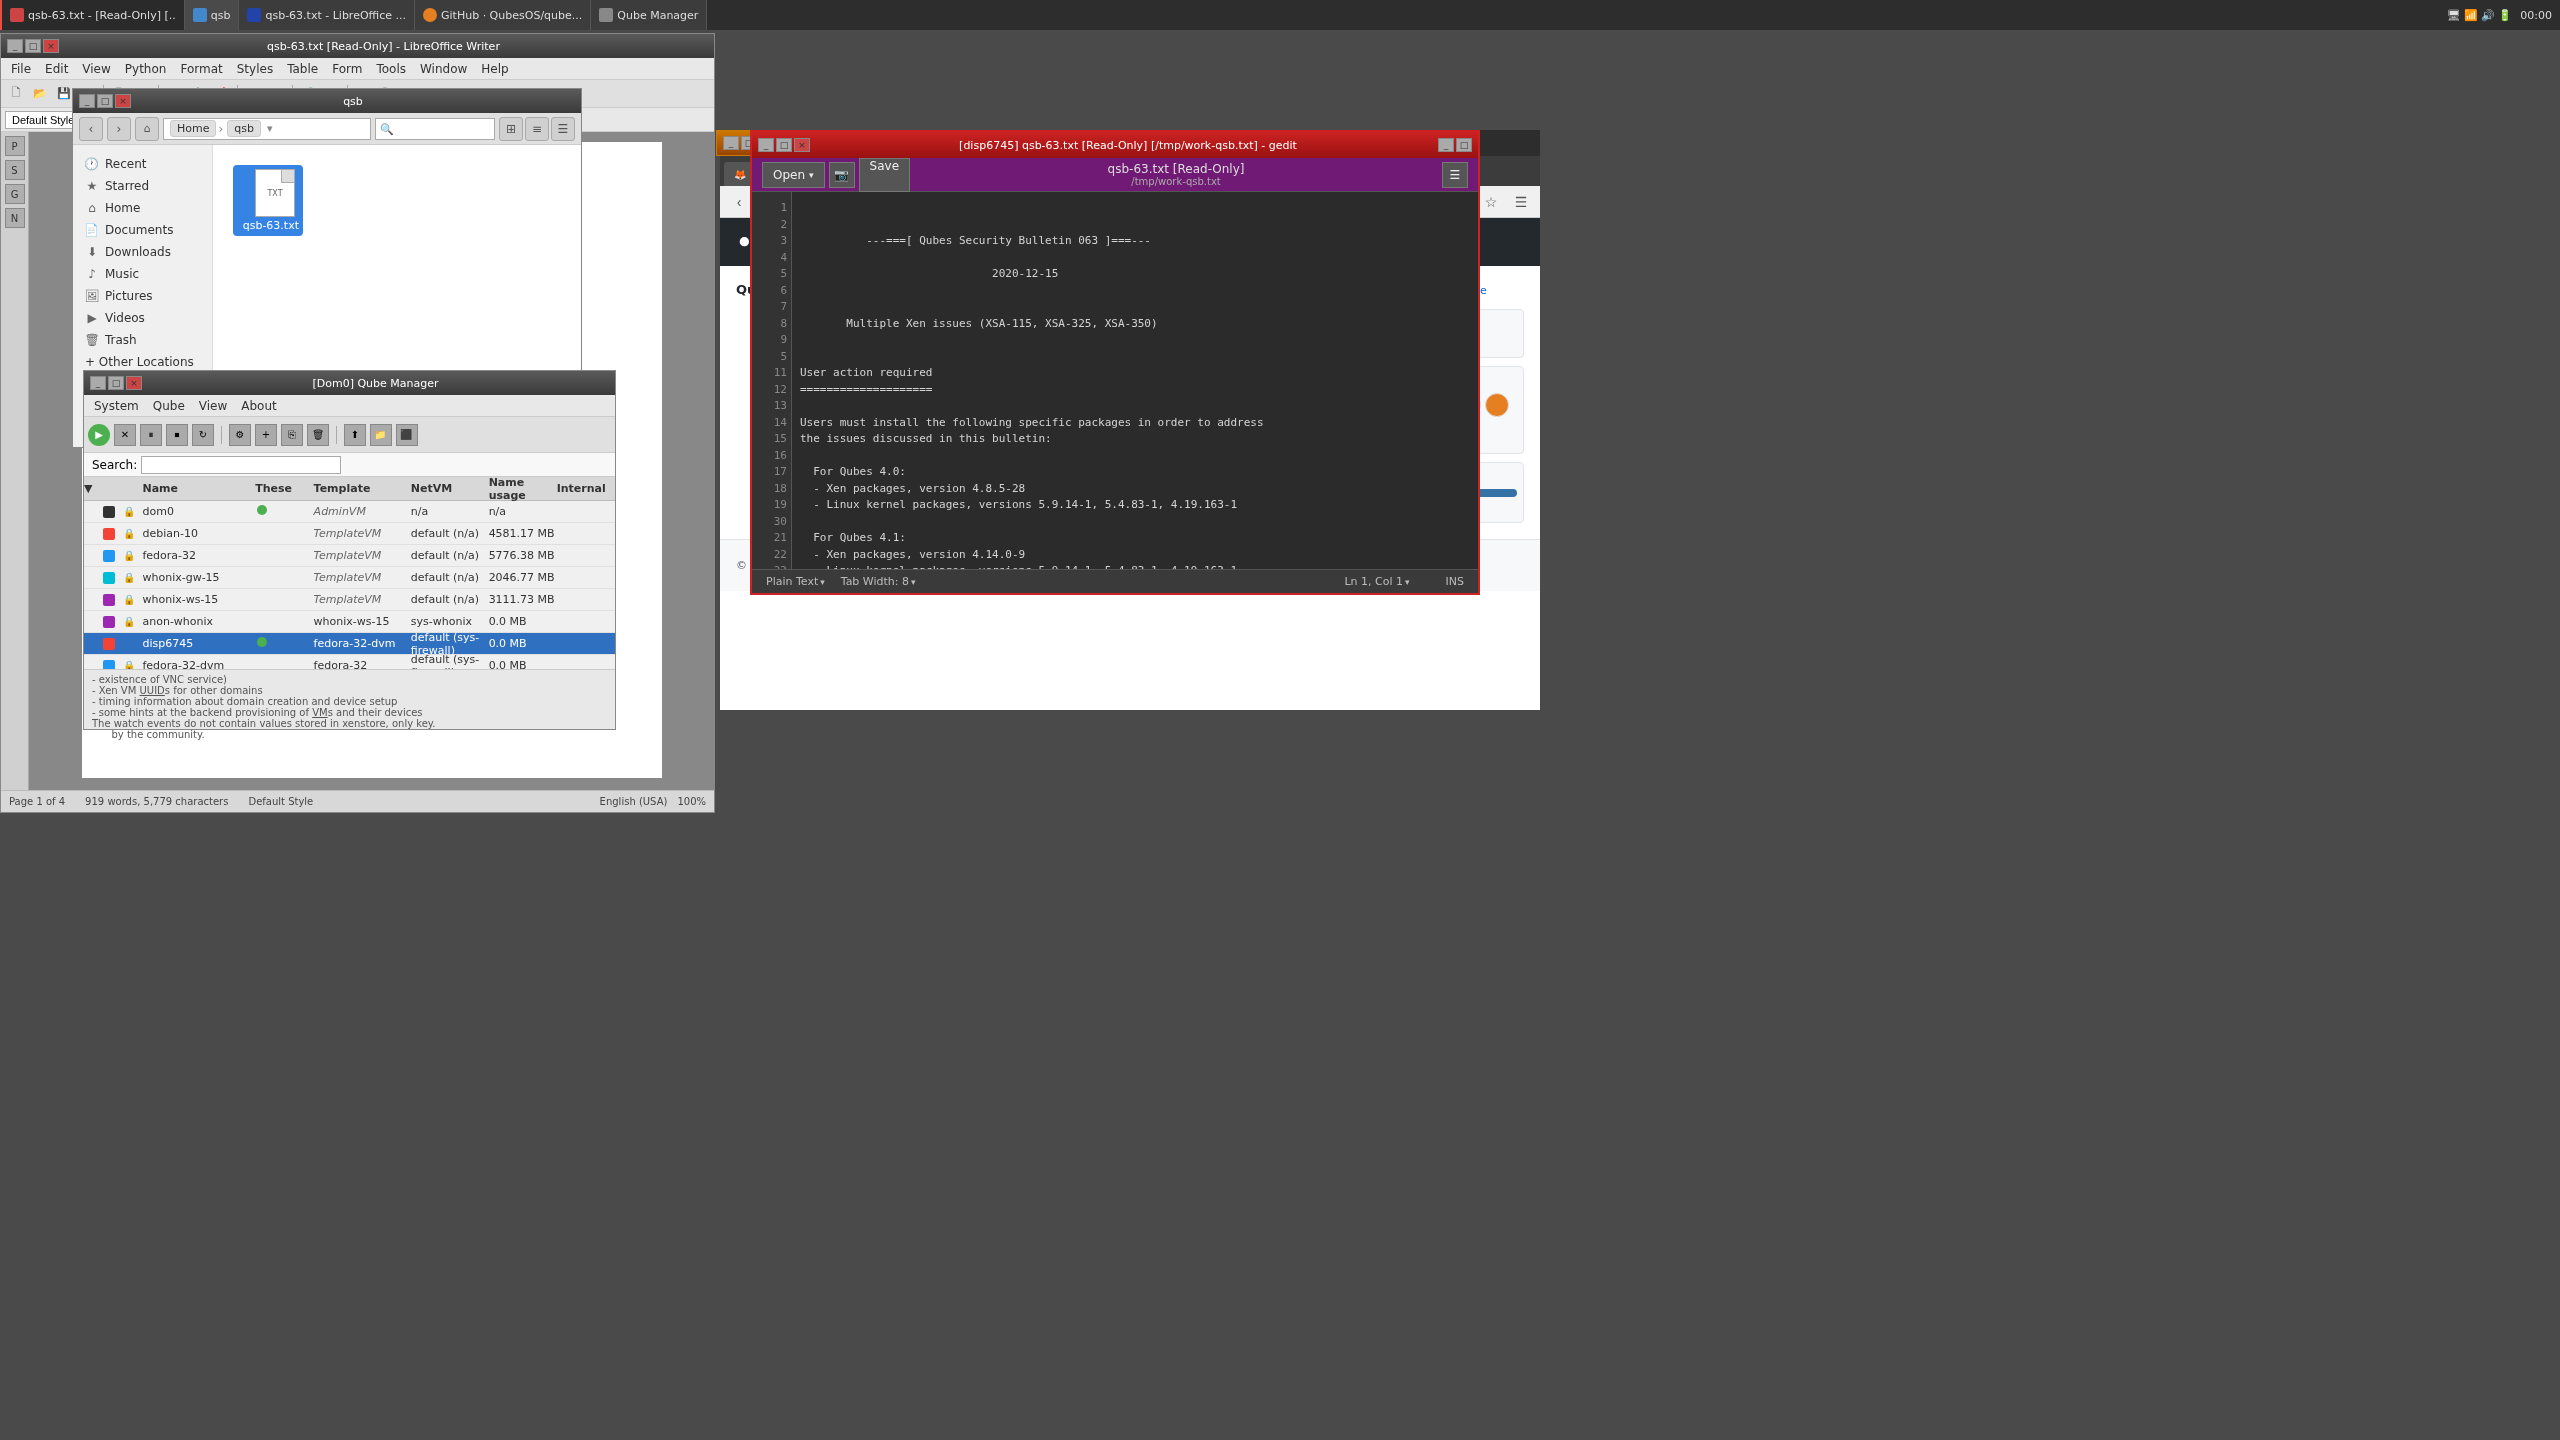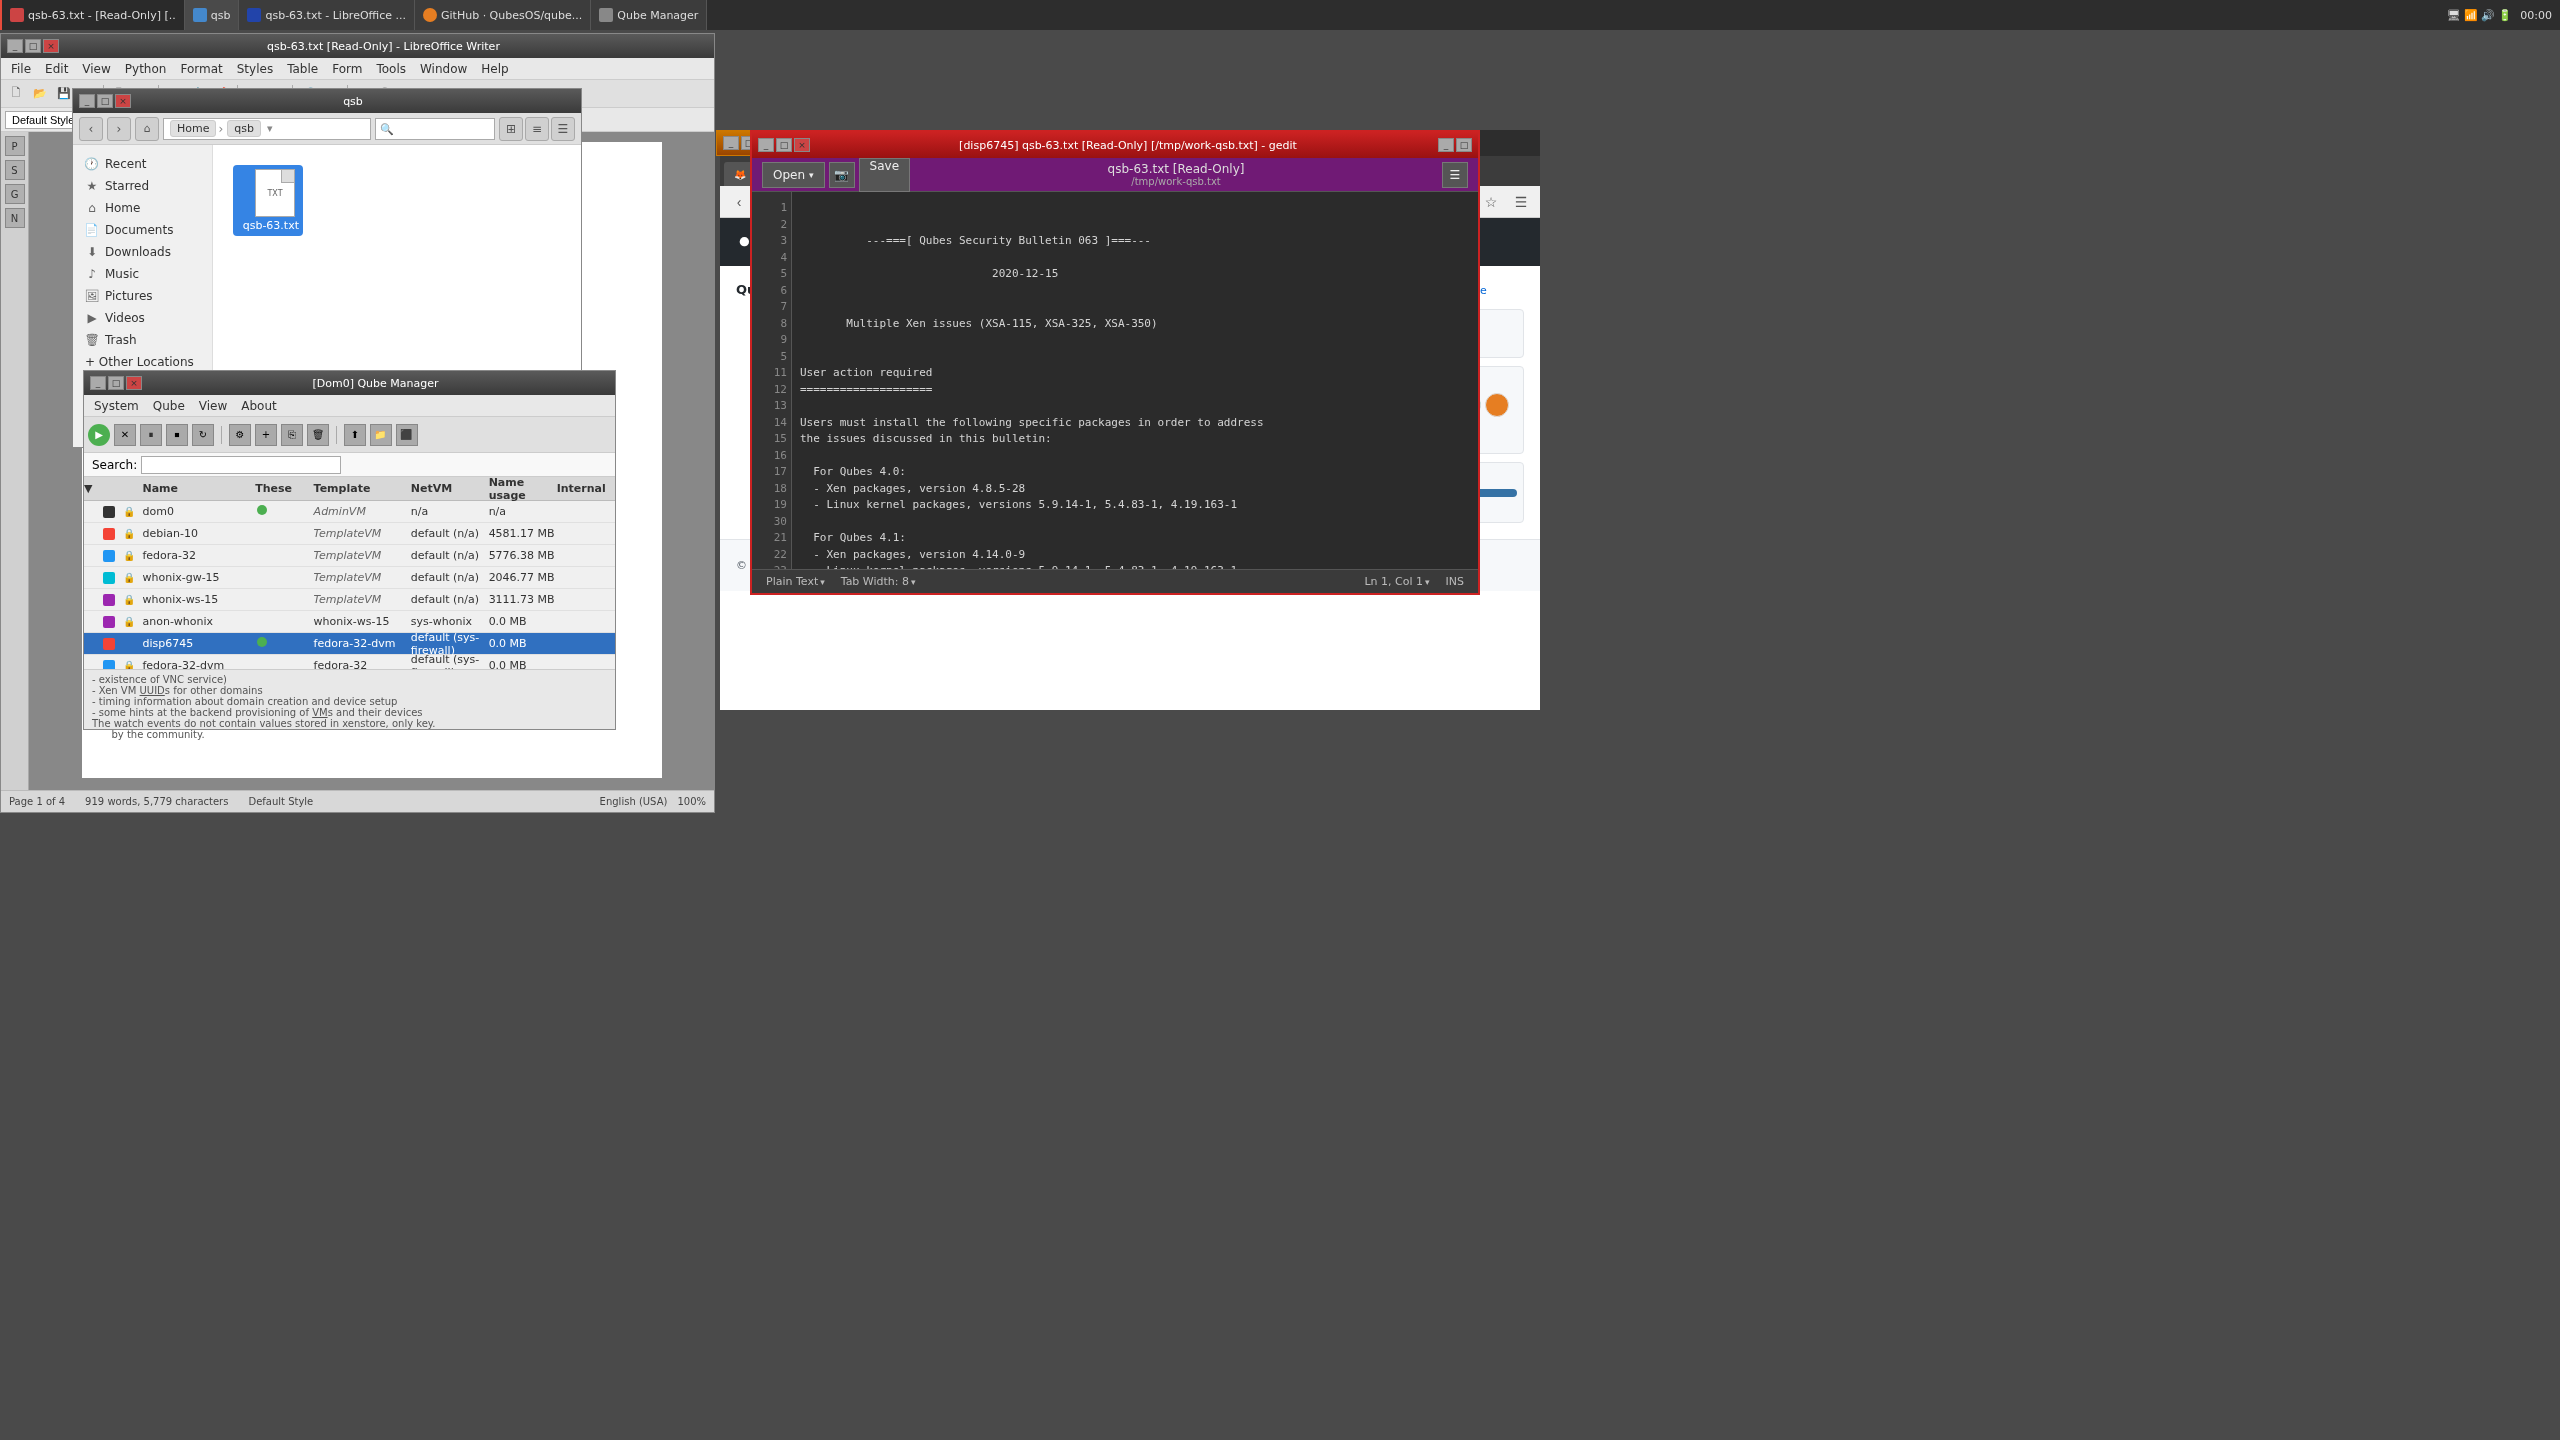--- a/index.html
+++ b/index.html
@@ -583,21 +583,21 @@
       padding: 0 6px;
       cursor: pointer;
       display: flex;
       align-items: center;
       gap: 2px;
     }
     .gedit-status-right {
       margin-left: auto;
       display: flex;
       align-items: center;
-      gap: 4px;
+      gap: 24px;
     }
 
     
     .github-window {
       position: absolute;
       top: 130px;
       left: 720px;
       width: 820px;
       height: 580px;
       background: #fff;

